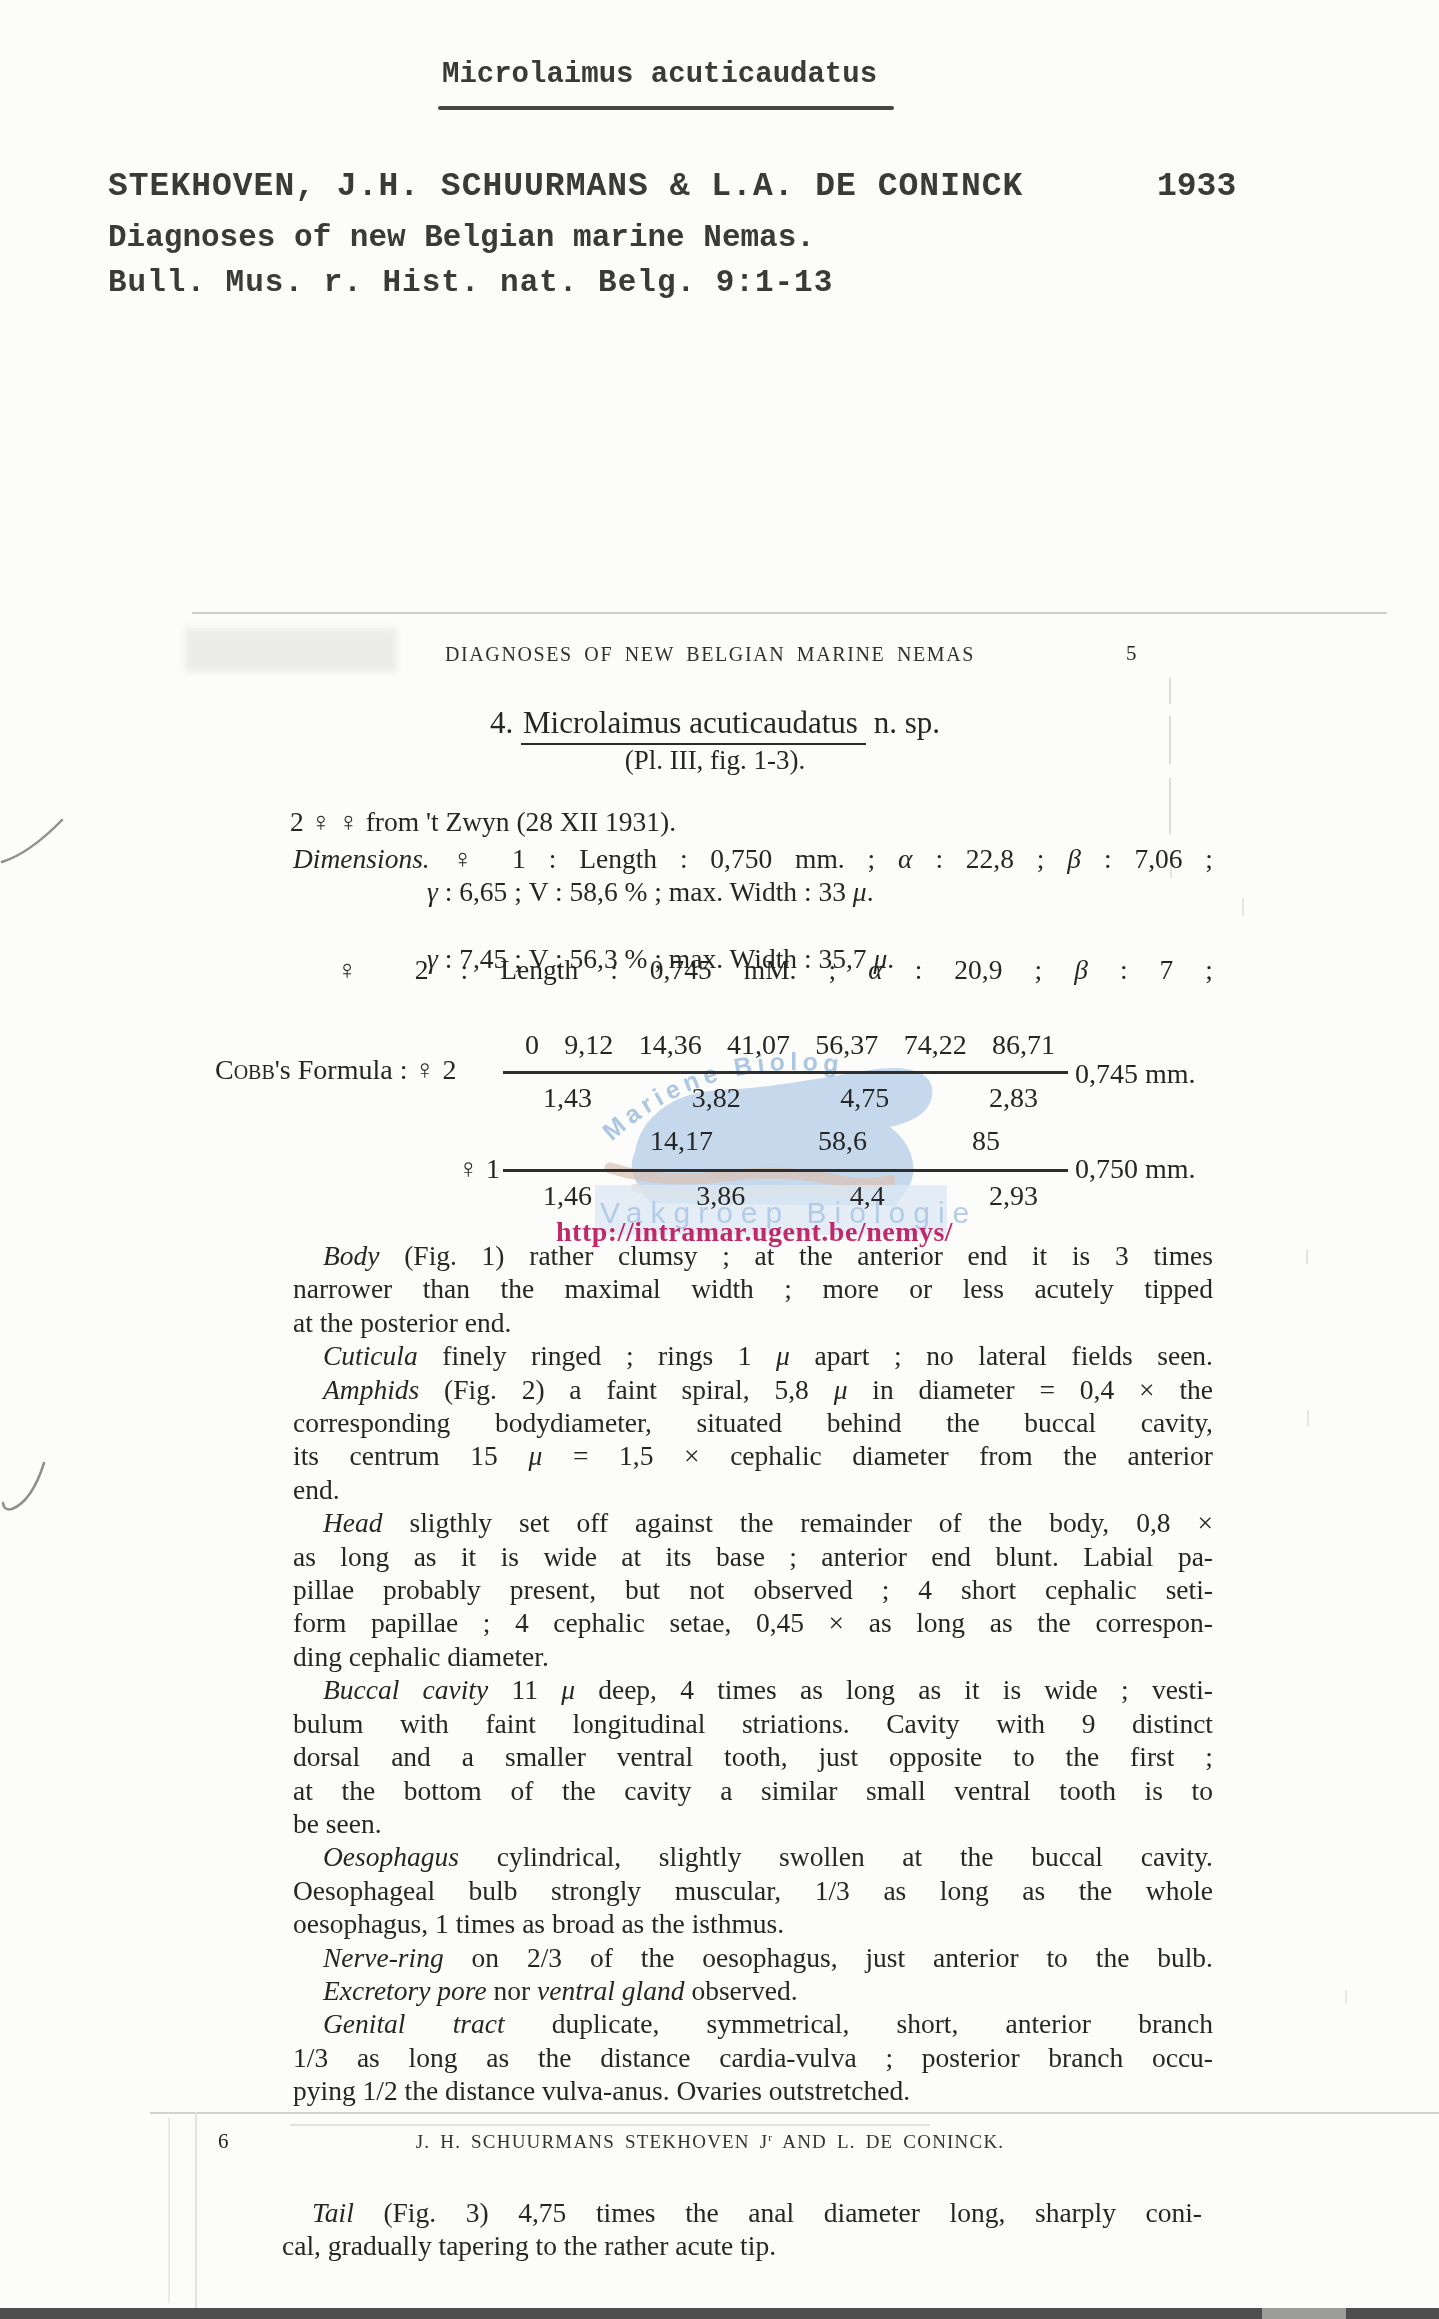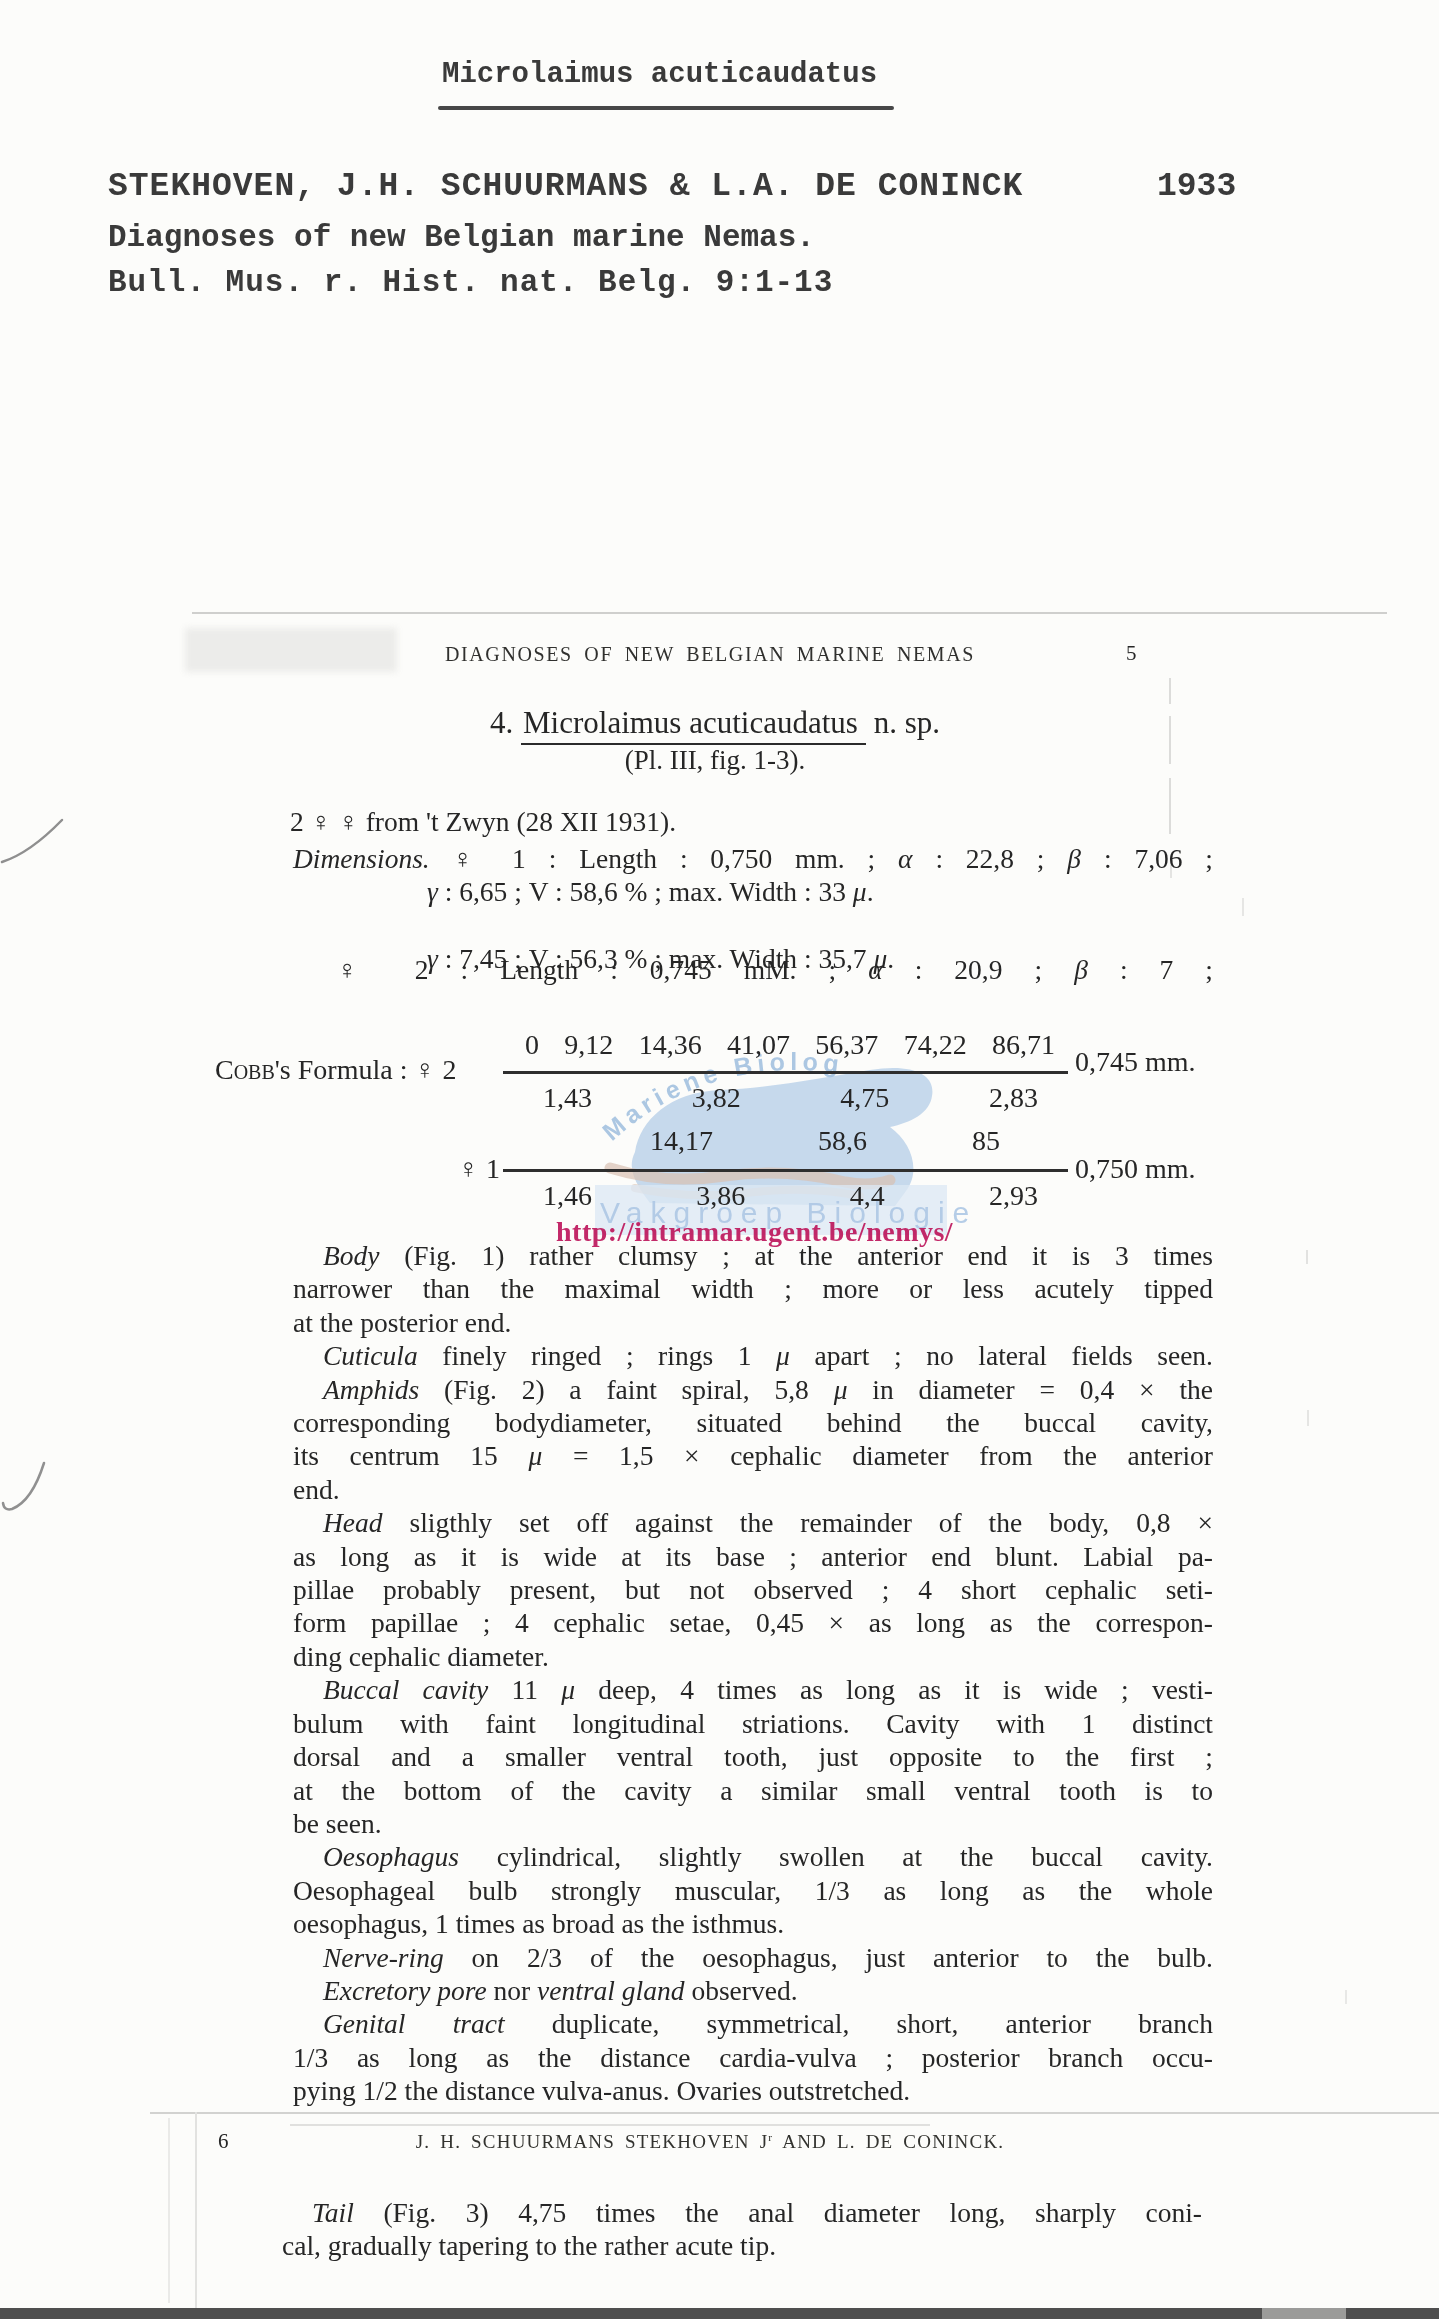--- a/index.html
+++ b/index.html
@@ -122,21 +122,21 @@
     <div class="frow" style="left:310px;top:7px;width:530px;">
         <span>0</span>
         <span>9,12</span>
         <span>14,36</span>
         <span>41,07</span>
         <span>56,37</span>
         <span>74,22</span>
         <span>86,71</span>
       </div>
     <div class="vinc" style="left:288px;top:49px;width:565px;"></div>
-    <div class="abs" style="left:860px;top:24px;white-space:nowrap;text-align:right;">0,745 mm.</div>
+    <div class="abs" style="left:860px;top:36px;white-space:nowrap;text-align:right;">0,745 mm.</div>
     <div class="frow" style="left:328px;top:60px;width:495px;">
         <span>1,43</span>
         <span>3,82</span>
         <span>4,75</span>
         <span>2,83</span>
       </div>
 
     <div class="abs" style="left:243px;top:131px;white-space:nowrap;">♀ 1</div>
     <div class="frow" style="left:435px;top:103px;width:350px;">
         <span>14,17</span>
@@ -174,21 +174,21 @@
       <div class="bline ind jl"><i>Amphids</i> (Fig. 2) a faint spiral, 5,8 <i>μ</i> in diameter = 0,4 × the</div>
       <div class="bline jl">corresponding bodydiameter, situated behind the buccal cavity,</div>
       <div class="bline jl">its centrum 15 <i>μ</i> = 1,5 × cephalic diameter from the anterior</div>
       <div class="bline">end.</div>
       <div class="bline ind jl"><i>Head</i> sligthly set off against the remainder of the body, 0,8 ×</div>
       <div class="bline jl">as long as it is wide at its base ; anterior end blunt. Labial pa-</div>
       <div class="bline jl">pillae probably present, but not observed ; 4 short cephalic seti-</div>
       <div class="bline jl">form papillae ; 4 cephalic setae, 0,45 × as long as the correspon-</div>
       <div class="bline">ding cephalic diameter.</div>
       <div class="bline ind jl"><i>Buccal cavity</i> 11 <i>μ</i> deep, 4 times as long as it is wide ; vesti-</div>
-      <div class="bline jl">bulum with faint longitudinal striations. Cavity with 1 distinct</div>
+      <div class="bline jl">bulum with faint longitudinal striations. Cavity with 9 distinct</div>
       <div class="bline jl">dorsal and a smaller ventral tooth, just opposite to the first ;</div>
       <div class="bline jl">at the bottom of the cavity a similar small ventral tooth is to</div>
       <div class="bline">be seen.</div>
       <div class="bline ind jl"><i>Oesophagus</i> cylindrical, slightly swollen at the buccal cavity.</div>
       <div class="bline jl">Oesophageal bulb strongly muscular, 1/3 as long as the whole</div>
       <div class="bline">oesophagus, 1 times as broad as the isthmus.</div>
       <div class="bline ind jl"><i>Nerve-ring</i> on 2/3 of the oesophagus, just anterior to the bulb.</div>
       <div class="bline ind"><i>Excretory pore</i> nor <i>ventral gland</i> observed.</div>
       <div class="bline ind jl"><i>Genital tract</i> duplicate, symmetrical, short, anterior branch</div>
       <div class="bline jl">1/3 as long as the distance cardia-vulva ; posterior branch occu-</div>

